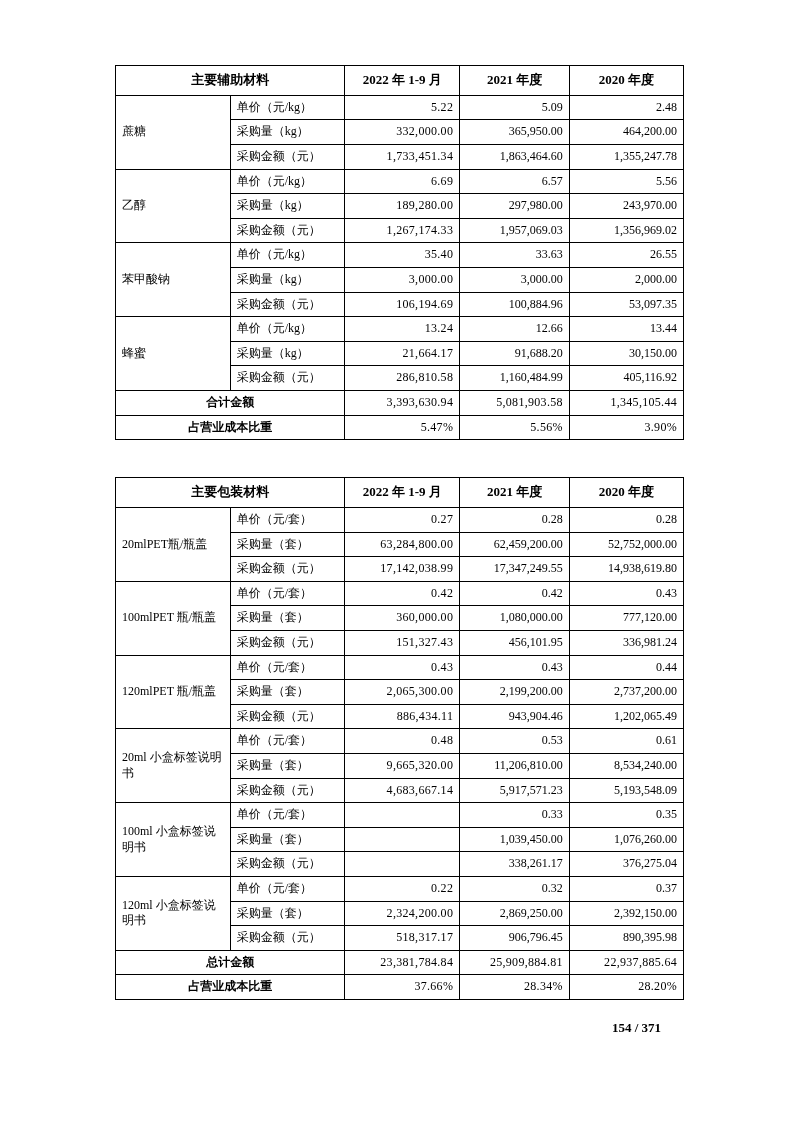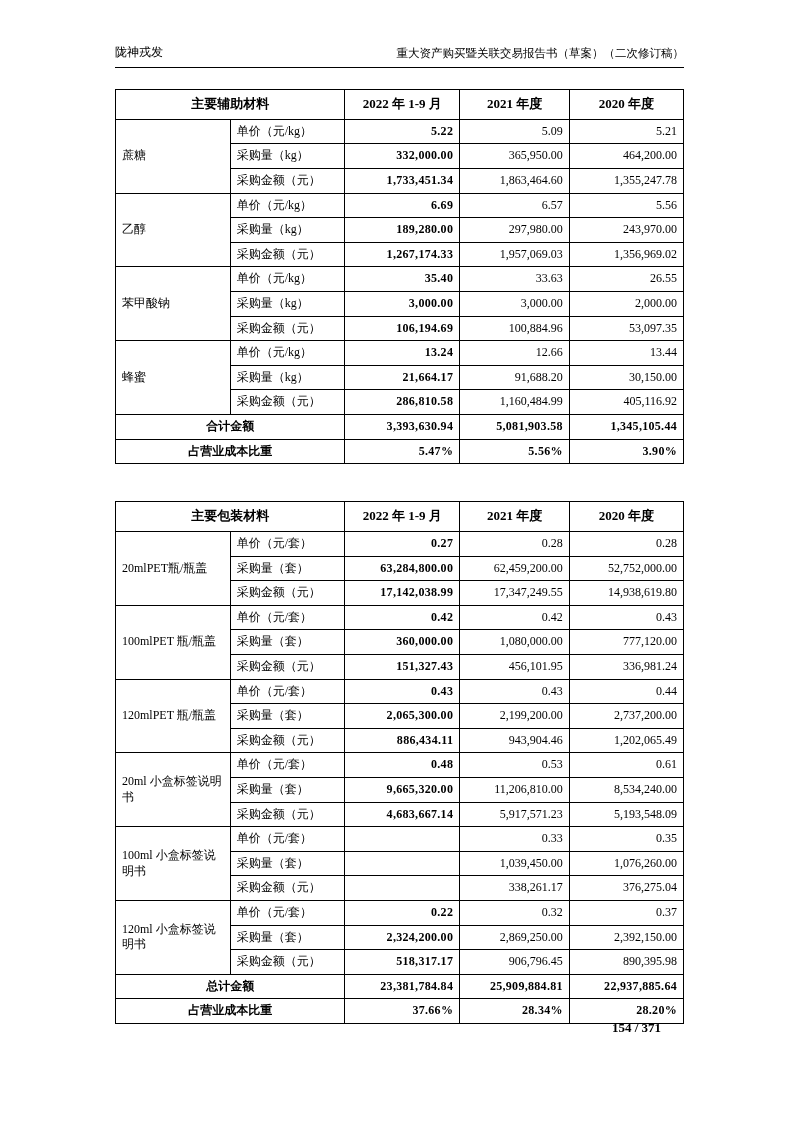--- a/index.html
+++ b/index.html
@@ -24,42 +24,38 @@
   th, td {
     border: 1px solid #000;
     font-size: 12px; line-height: 1.3;
     padding: 4px 6px; vertical-align: middle;
     overflow: hidden;
   }
   th { font-weight: bold; text-align: center; font-size: 13px; padding: 6px 4px; }
   td.mat { text-align: left; }
   td.metric { text-align: left; }
   td.num { text-align: right; font-variant-numeric: tabular-nums; }
-  td.b, .b { font-weight: bold; letter-spacing: 0.3px; }
+  td.b, .b { font-weight: normal; letter-spacing: 0.3px; }
   td.total-label { text-align: center; font-weight: bold; }
 
   .section-heading {
     font-weight: bold; font-size: 14px;
     margin: 14px 0 12px 33px;
   }
 
   .page-number {
     position: absolute; top: 1020px; right: 132px;
     font-weight: bold; font-size: 13px;
   }
 </style>
 </head>
 <body>
 
 <div class="content">
 
-  <div class="doc-header">
-    <span class="hl">陇神戎发</span>
-    <span class="hr">重大资产购买暨关联交易报告书（草案）（二次修订稿）</span>
-  </div>
 
   <table class="t1">
     <colgroup>
       <col style="width:20.2%">
         <col style="width:20.2%">
         <col style="width:20.2%">
         <col style="width:19.3%">
         <col style="width:20.1%">
     </colgroup>
     <thead>
@@ -69,21 +65,21 @@
         <th>2021 年度</th>
         <th>2020 年度</th>
       </tr>
     </thead>
     <tbody>
         <tr>
           <td class="mat" rowspan="3">蔗糖</td>
           <td class="metric">单价（元/kg）</td>
           <td class="num b">5.22</td>
           <td class="num">5.09</td>
-          <td class="num">5.21</td>
+          <td class="num">2.48</td>
         </tr>
         <tr>
           <td class="metric">采购量（kg）</td>
           <td class="num b">332,000.00</td>
           <td class="num">365,950.00</td>
           <td class="num">464,200.00</td>
         </tr>
         <tr>
           <td class="metric">采购金额（元）</td>
           <td class="num b">1,733,451.34</td>

